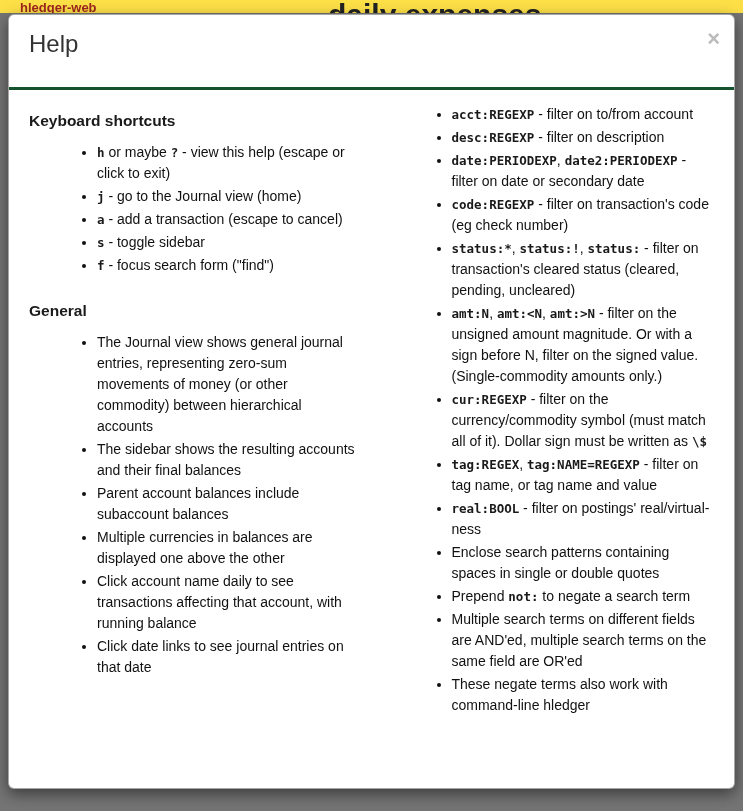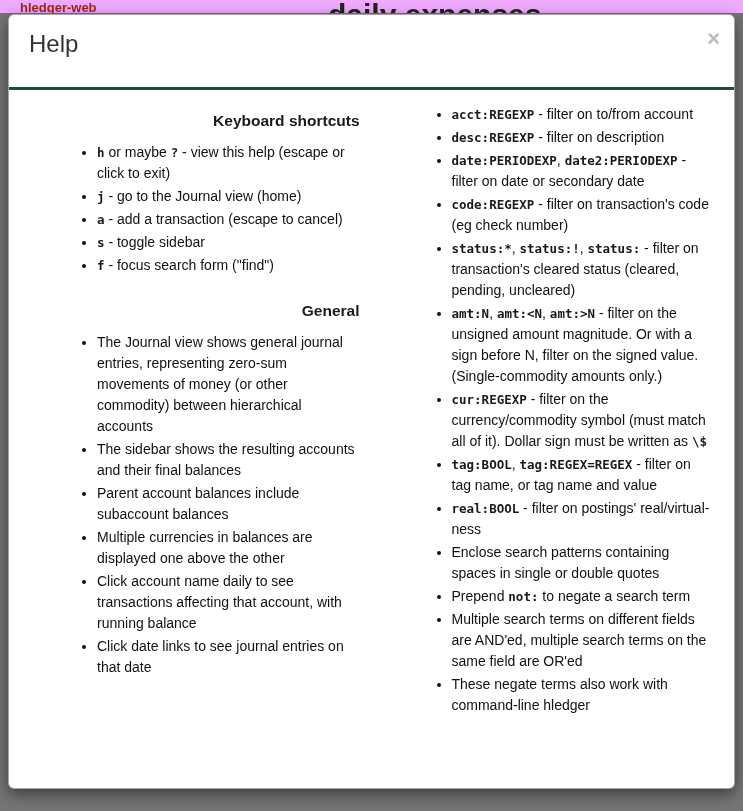--- a/index.html
+++ b/index.html
@@ -8,21 +8,21 @@
     width: 743px; height: 811px;
     position: relative; overflow: hidden;
     background: #ffffff;
     font-family: "Liberation Sans", "DejaVu Sans", sans-serif;
     color: #1a1a1a;
   }
 
   
   .topbar {
     position: absolute; top: 0; left: 0; width: 100%; height: 13px;
-    background: #f0abfc; overflow: hidden; z-index: 3;
+    background: #fde047; overflow: hidden; z-index: 3;
   }
   .brand {
     position: absolute; left: 20px; top: 0;
     font-size: 13px; font-weight: bold;
     color: #9d261d; text-decoration: none; cursor: pointer;
   }
   .bg-title {
     position: absolute; left: 328px; top: -2px; margin: 0;
     font-size: 30px; font-weight: bold; color: #222; white-space: nowrap;
   }
@@ -59,21 +59,20 @@
   }
   .modal-body {
     flex: 1 1 auto; overflow: hidden;
     padding: 14px 20px 20px;
     display: flex; gap: 24px;
   }
   .col { flex: 1 1 0; min-width: 0; }
   .section-heading {
     font-size: 15.5px; font-weight: bold; color: #1a1a1a;
     margin: 8px 0 12px;
-    text-align: right;
   }
   .col ul {
     margin: 0 0 26px; padding-left: 24px;
     font-size: 14px; line-height: 1.5; color: #111;
   }
   .col li { margin-bottom: 2px; margin-left: 44px; }
   code {
     font-family: "DejaVu Sans Mono", "Liberation Mono", monospace;
     font-weight: bold; font-size: 12.5px; color: #1a1a1a;
   }
@@ -117,21 +116,21 @@
     </div>
     <div class="col">
       <ul>
           <li><code>acct:REGEXP</code><span> - filter on to/from account</span></li>
           <li><code>desc:REGEXP</code><span> - filter on description</span></li>
           <li><code>date:PERIODEXP</code><span>, </span><code>date2:PERIODEXP</code><span> - filter on date or secondary date</span></li>
           <li><code>code:REGEXP</code><span> - filter on transaction's code (eg check number)</span></li>
           <li><code>status:*</code><span>, </span><code>status:!</code><span>, </span><code>status:</code><span> - filter on transaction's cleared status (cleared, pending, uncleared)</span></li>
           <li><code>amt:N</code><span>, </span><code>amt:&lt;N</code><span>, </span><code>amt:&gt;N</code><span> - filter on the unsigned amount magnitude. Or with a sign before N, filter on the signed value. (Single-commodity amounts only.)</span></li>
           <li><code>cur:REGEXP</code><span> - filter on the currency/commodity symbol (must match all of it). Dollar sign must be written as </span><code>\$</code></li>
-          <li><code>tag:BOOL</code><span>, </span><code>tag:REGEX=REGEX</code><span> - filter on tag name, or tag name and value</span></li>
+          <li><code>tag:REGEX</code><span>, </span><code>tag:NAME=REGEXP</code><span> - filter on tag name, or tag name and value</span></li>
           <li><code>real:BOOL</code><span> - filter on postings' real/virtual-ness</span></li>
           <li><span>Enclose search patterns containing spaces in single or double quotes</span></li>
           <li><span>Prepend </span><code>not:</code><span> to negate a search term</span></li>
           <li><span>Multiple search terms on different fields are AND'ed, multiple search terms on the same field are OR'ed</span></li>
           <li><span>These negate terms also work with command-line hledger</span></li>
         </ul>
     </div>
   </div>
 </div>
 

